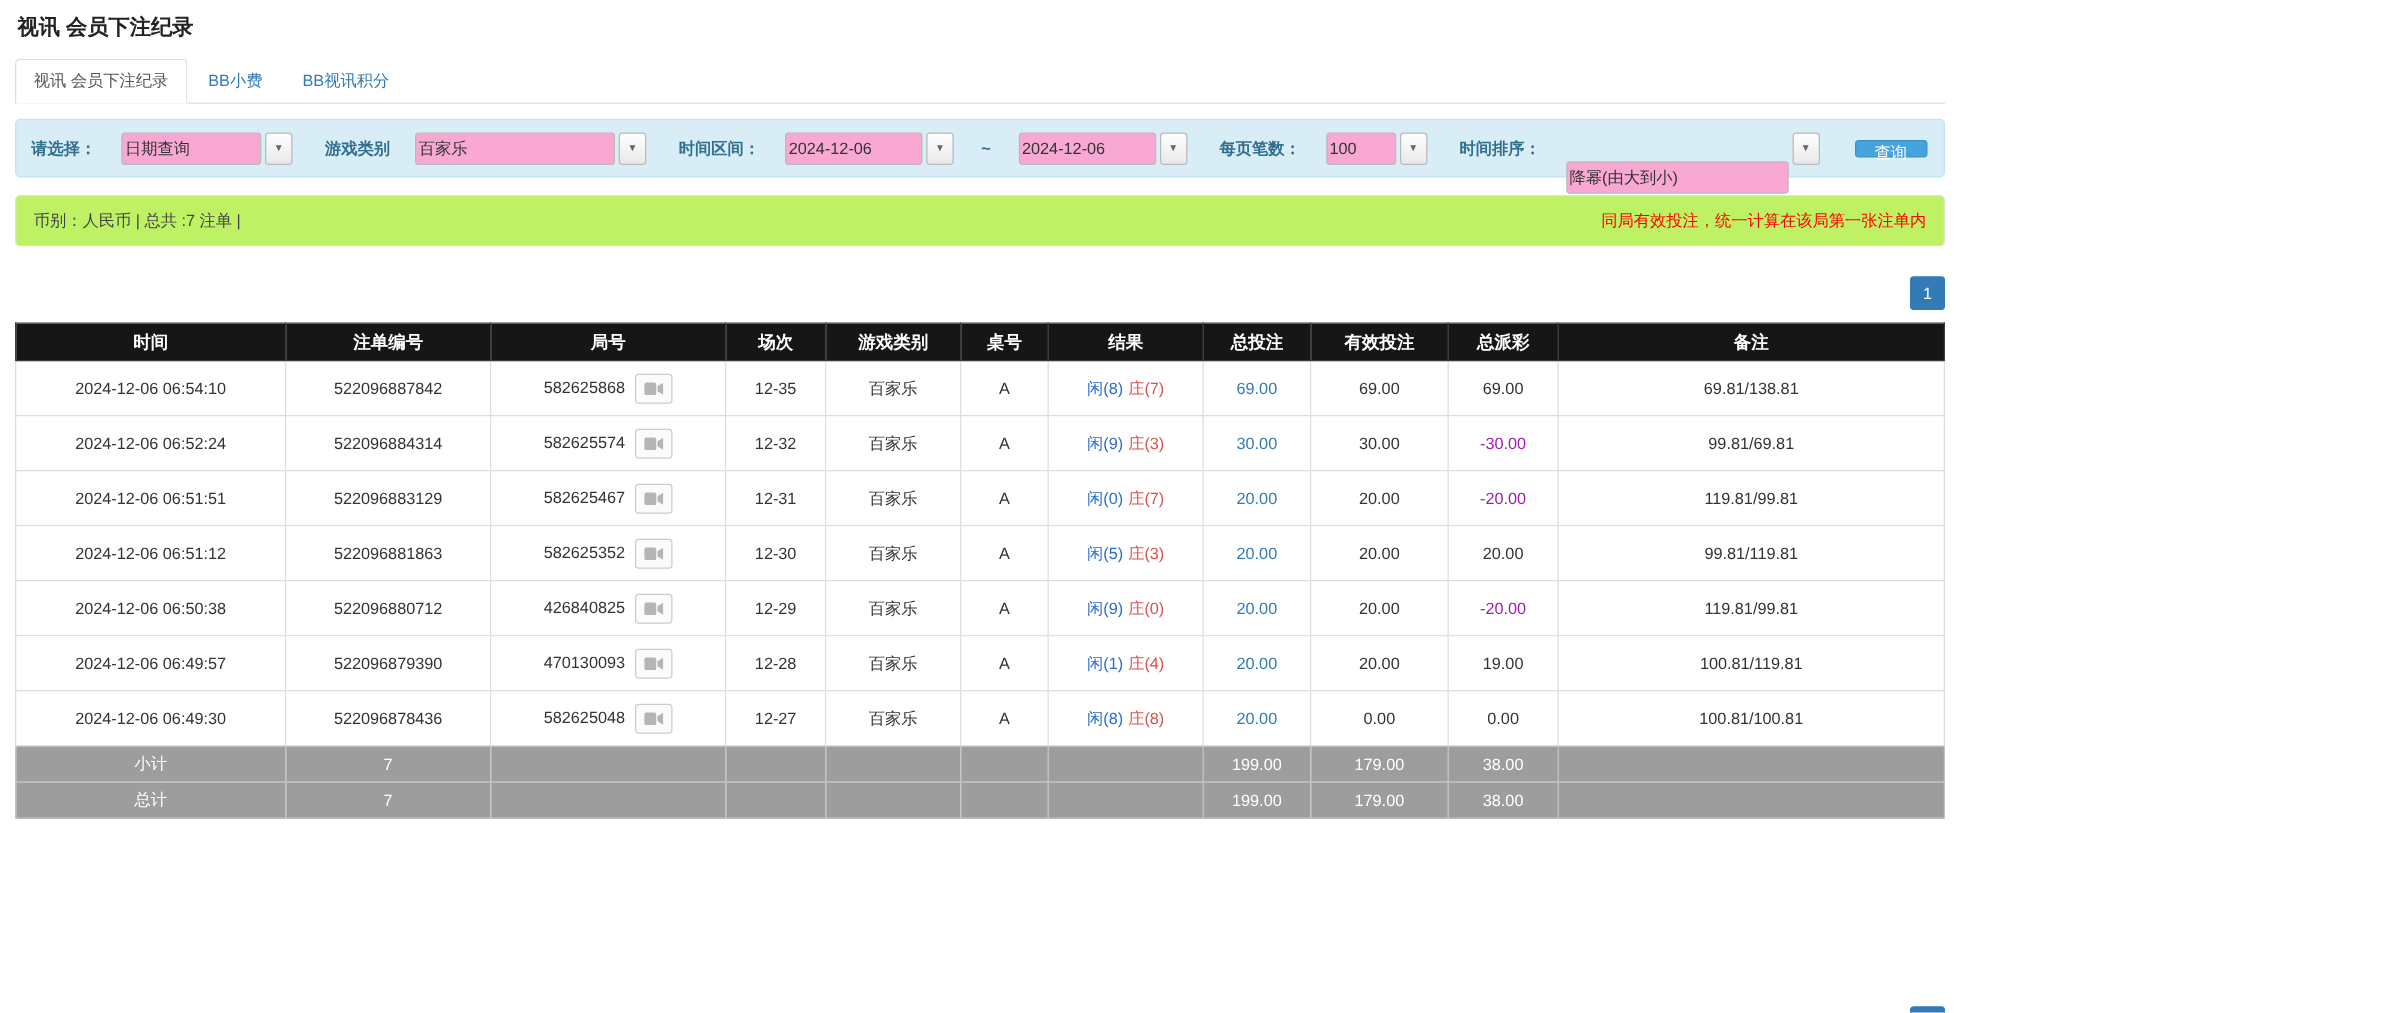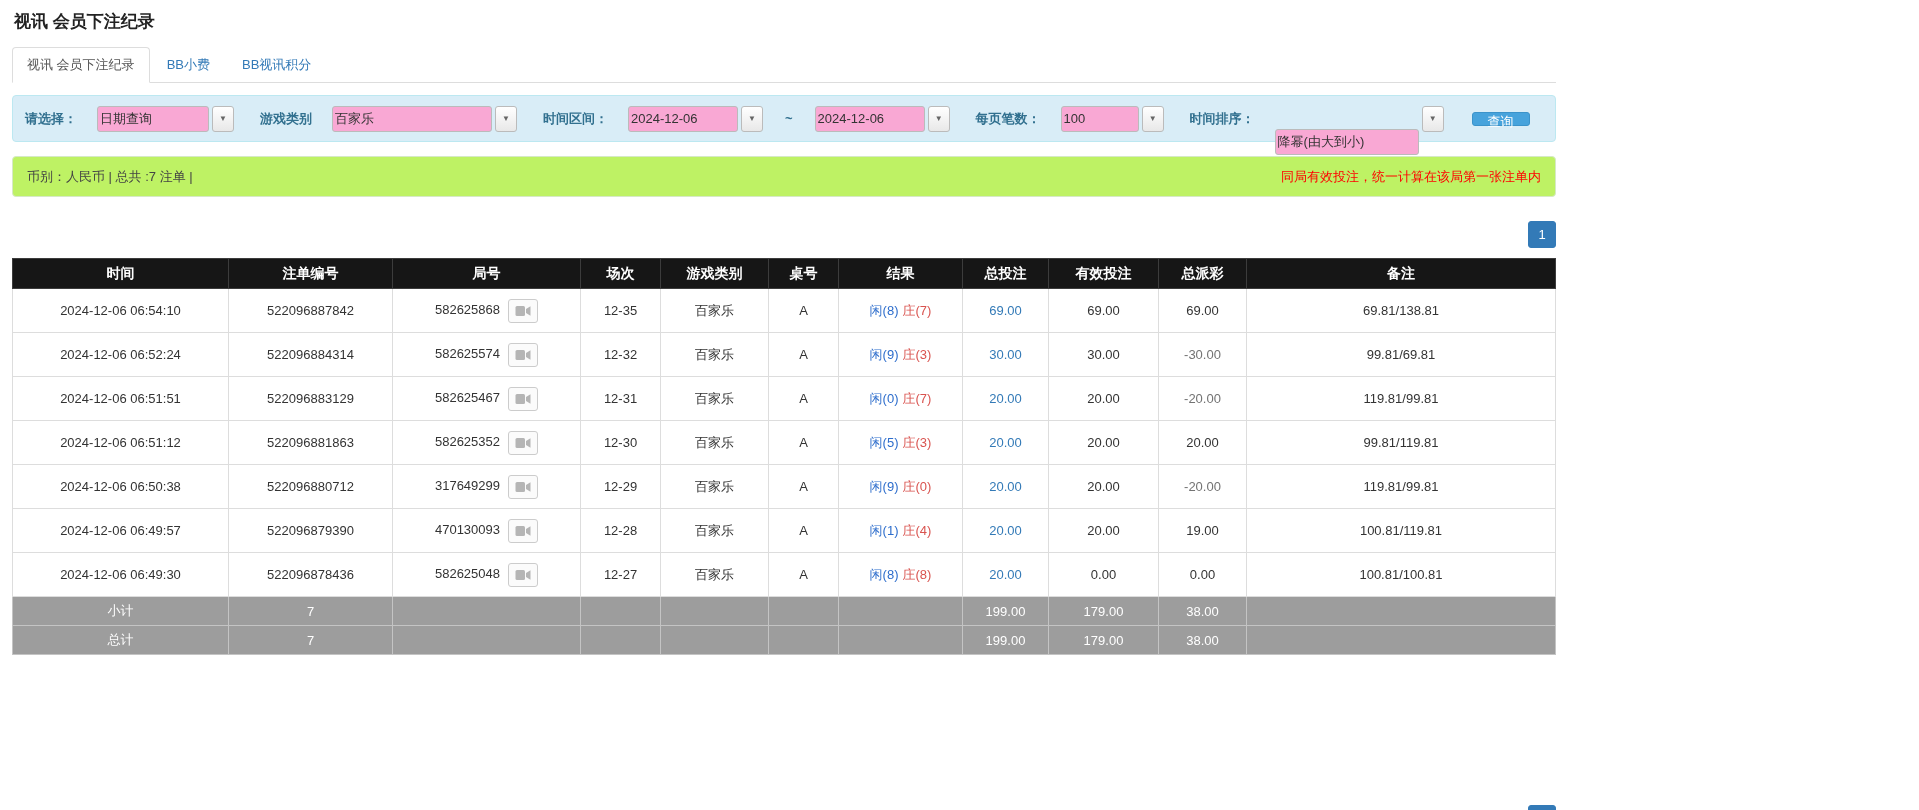--- a/index.html
+++ b/index.html
@@ -55,21 +55,21 @@
   thead th { background: #161616; color: #fff; font-weight: bold; font-size: 14px;
              height: 30px; text-align: center; border: 1px solid #3c3c3c; }
   tbody td { background: #fff; text-align: center; height: 44px; border: 1px solid #ddd;
              font-size: 13px; color: #333; overflow: hidden; }
   tfoot td { background: #9d9d9d; color: #fff; height: 29px; text-align: center;
              border: 1px solid #c4c4c4; font-size: 13px; }
 
   .link { color: #337ab7; text-decoration: none; cursor: pointer; }
   .player { color: #2d6dcc; }
   .banker { color: #d9534f; margin-left: 4px; }
-  .payout.neg { color: #737373; }
+  .payout.neg { color: #a21caf; }
 
   .cam-btn { display: inline-flex; align-items: center; justify-content: center;
              width: 30px; height: 24px; border: 1px solid #ccc; border-radius: 3px;
              background: #fbfbfb; margin-left: 8px; vertical-align: middle; cursor: pointer; }
 </style>
 </head>
 <body>
 
 <div class="container">
 
@@ -108,29 +108,29 @@
     <span class="tilde">~</span>
     <span class="combo">
       <span class="combo-input" style="width:110px;">2024-12-06</span>
       <span class="combo-btn">
           <span>▼</span>
         </span>
     </span>
 
     <span class="filter-label">每页笔数：</span>
     <span class="combo">
-      <span class="combo-input" style="width:78px;">100</span>
+      <span class="combo-input" style="width:56px;">100</span>
       <span class="combo-btn">
           <span>▼</span>
         </span>
     </span>
 
     <span class="filter-label">时间排序：</span>
     <span class="combo">
-      <span class="combo-input" style="width:144px;margin-top:46px;">降幂(由大到小)</span>
+      <span class="combo-input" style="width:178px;margin-top:46px;">降幂(由大到小)</span>
       <span class="combo-btn">
           <span>▼</span>
         </span>
     </span>
 
     <button class="search-btn">查询</button>
   </div>
 
   <div class="summary-bar">
     <span class="summary-left">币别：人民币 | 总共 :7 注单 |</span>
@@ -256,21 +256,21 @@
     </td>
     <td><a class="link">20.00</a></td>
     <td>20.00</td>
     <td class="payout">20.00</td>
     <td>99.81/119.81</td>
   </tr>
         <tr>
     <td>2024-12-06 06:50:38</td>
     <td>522096880712</td>
     <td>
-      <span>317649299</span><button class="cam-btn">
+      <span>426840825</span><button class="cam-btn">
               <svg width="16" height="12" viewBox="0 0 16 12">
                 <rect x="0.5" y="1" width="9.5" height="10" rx="1.5" fill="#b5b5b5"></rect>
                 <path d="M11 4 L15.5 1.2 V10.8 L11 8 Z" fill="#b5b5b5"></path>
               </svg>
             </button>
     </td>
     <td>12-29</td>
     <td>百家乐</td>
     <td>A</td>
     <td>

